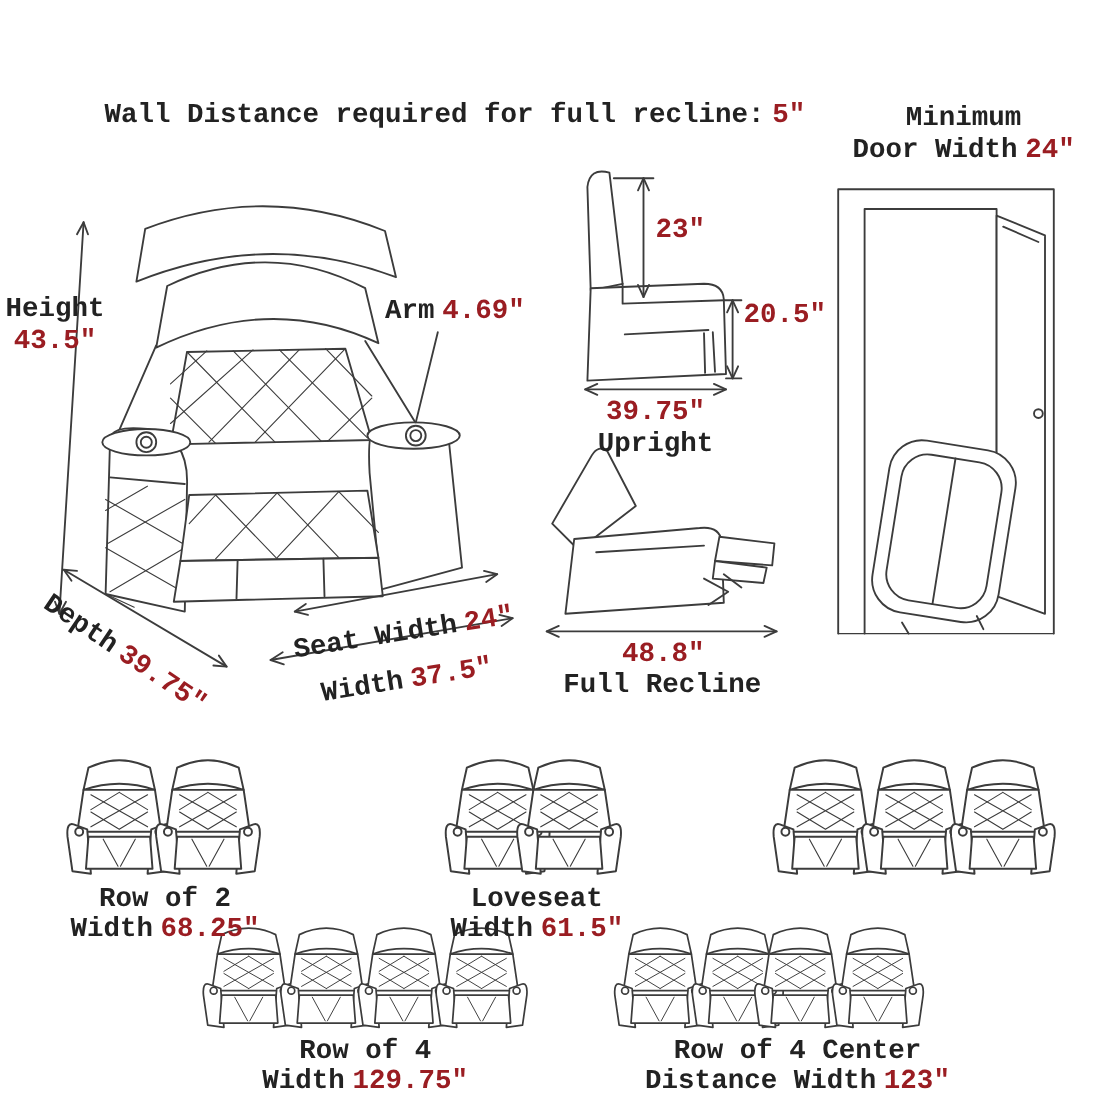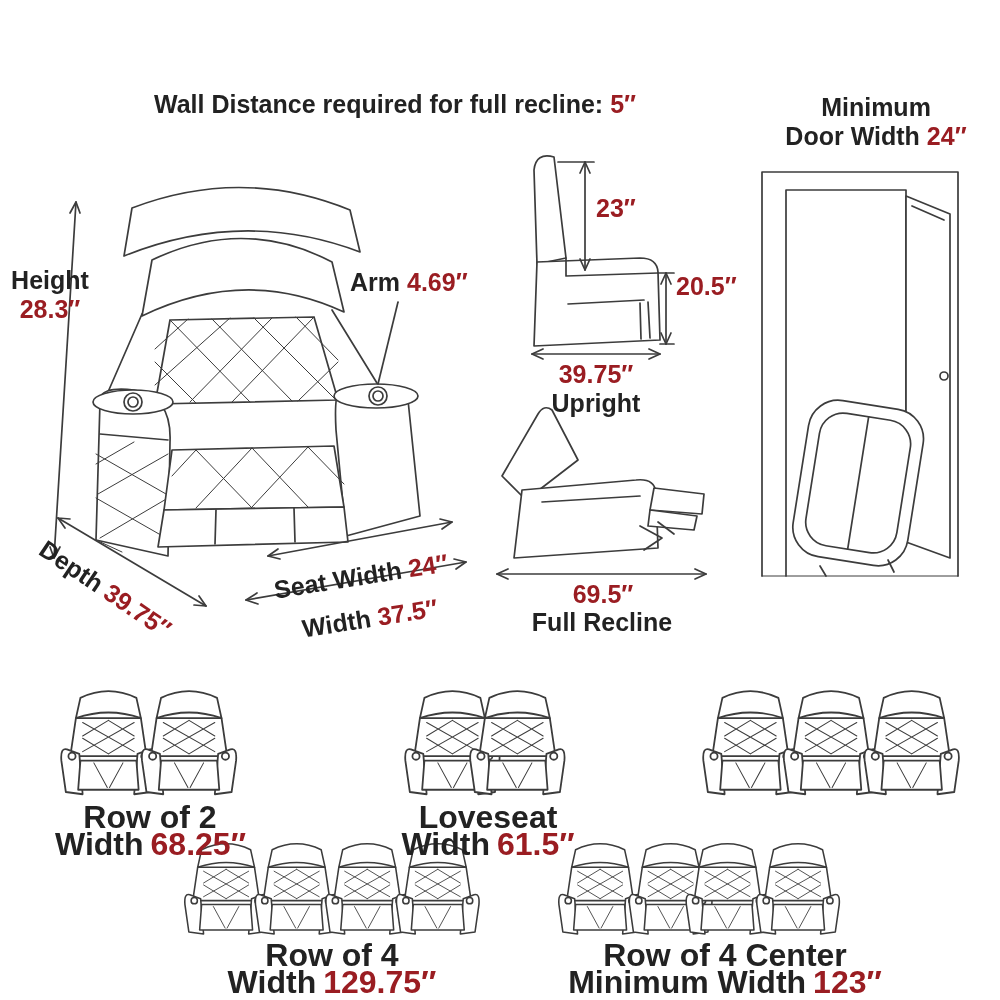--- a/index.html
+++ b/index.html
@@ -1,24 +1,24 @@
 <!DOCTYPE html>
 <html style="--accent: #9a1d22; --ink: #222222; --line: #3c3c3c;"><head>
 <meta charset="utf-8">
 <style>
   *{box-sizing:border-box}
   html,body{margin:0;padding:0;background:#fff}
   #canvas{position:relative;width:1000px;height:1000px;background:#fff;
-          font-family:Liberation Sans, sans-serif;color:var(--ink,#222);overflow:hidden}
+          font-family:Liberation Mono, monospace;color:var(--ink,#222);overflow:hidden}
   svg.diagram{position:absolute;left:0;top:0;width:1000px;height:1000px}
   .lbl{position:absolute;font-size:25px;line-height:29px;font-weight:600;
        text-align:center;white-space:nowrap}
   .val{color:var(--accent,#9a1d22);font-weight:700}
   .inline .val{margin-left:7px}
-  .rowcap{font-size:32px;line-height:27px}
+  .rowcap{font-size:25px;line-height:27px}
 </style>
 </head>
 <body>
 
 <div id="canvas">
 
   <svg class="diagram" viewBox="0 0 1000 1000">
     <defs>
       <symbol id="seat" viewBox="0 0 90 108">
         <g fill="#fff" stroke-width="1.6" stroke-linejoin="round" stroke-linecap="round">
@@ -192,21 +192,21 @@
 
   <div class="lbl" style="left:760px;top:93px;width:232px">
     <div>Minimum</div>
     <div class="inline">
       <span>Door Width</span><span class="val">24″</span>
     </div>
   </div>
 
   <div class="lbl" style="left:0;top:266px;width:100px">
     <div>Height</div>
-    <div class="val">28.3″</div>
+    <div class="val">43.5″</div>
   </div>
 
   <div class="lbl inline" style="left:350px;top:268px">
     <span>Arm</span><span class="val">4.69″</span>
   </div>
 
   <div class="lbl inline" style="left:42px;top:532px;transform:rotate(34deg);transform-origin:0 50%">
     <span>Depth</span><span class="val">39.75″</span>
   </div>
 
@@ -216,21 +216,21 @@
 
   <div class="lbl inline" style="left:270px;top:604px;width:200px;transform:rotate(-9deg)">
     <span>Width</span><span class="val">37.5″</span>
   </div>
 
   <div class="lbl val" style="left:596px;top:194px">23″</div>
   <div class="lbl val" style="left:676px;top:272px">20.5″</div>
   <div class="lbl val" style="left:528px;top:360px;width:136px">39.75″</div>
   <div class="lbl" style="left:528px;top:389px;width:136px">Upright</div>
 
-  <div class="lbl val" style="left:530px;top:580px;width:146px">69.5″</div>
+  <div class="lbl val" style="left:530px;top:580px;width:146px">48.8″</div>
   <div class="lbl" style="left:506px;top:608px;width:192px">Full Recline</div>
 
   <div class="lbl rowcap" style="left:55px;top:804px;width:190px">
     <div>Row of 2</div>
     <div class="inline">
       <span>Width</span><span class="val">68.25″</span>
     </div>
   </div>
 
   <div class="lbl rowcap" style="left:398px;top:804px;width:180px">
@@ -244,17 +244,17 @@
   <div class="lbl rowcap" style="left:218px;top:942px;width:228px">
     <div>Row of 4</div>
     <div class="inline">
       <span>Width</span><span class="val">129.75″</span>
     </div>
   </div>
 
   <div class="lbl rowcap" style="left:560px;top:942px;width:330px">
     <div>Row of 4 Center</div>
     <div class="inline">
-      <span>Minimum Width</span><span class="val">123″</span>
+      <span>Distance Width</span><span class="val">123″</span>
     </div>
   </div>
 
 </div>
 
 </body></html>

